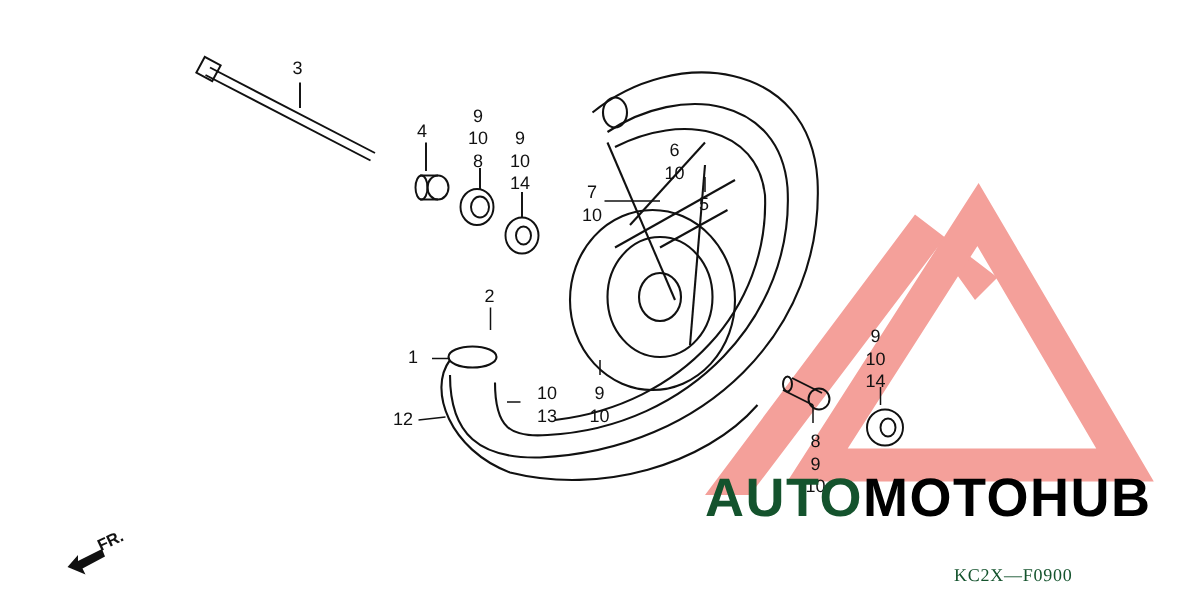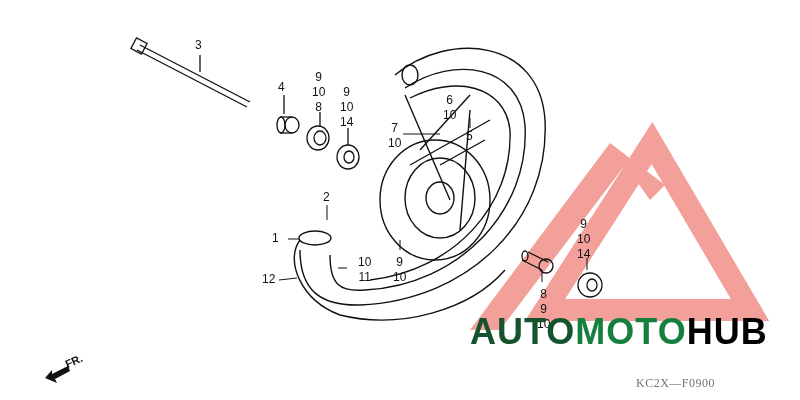--- a/index.html
+++ b/index.html
@@ -1,22 +1,22 @@
 <!DOCTYPE html>
 <html><head>
 <meta charset="utf-8">
 <style>
   html, body { margin:0; padding:0; background:#ffffff; }
   .canvas { position:relative; width:800px; height:400px; overflow:hidden; background:#fff; font-family:"Liberation Sans", sans-serif; }
   svg.art { position:absolute; left:0; top:0; }
   .lbl { position:absolute; font-size:12px; color:#111; line-height:15px; text-align:center; }
-  .code { position:absolute; left:636px; top:376px; font-family:"Liberation Serif", serif; font-size:12px; color:#737373; letter-spacing:0.5px; }
+  .code { position:absolute; left:636px; top:376px; font-family:"Liberation Serif", serif; font-size:12px; color:#14532d; letter-spacing:0.5px; }
   .brand { position:absolute; left:470px; top:312px; font-family:"Liberation Sans", sans-serif; font-weight:bold; font-size:36px; letter-spacing:1px; line-height:40px; }
   .brand .a { color:#14532d; }
-  .brand .b { color:#15803d;text-align:right; }
+  .brand .b { color:#000000;text-align:right; }
   .brand .c { color:#000000; }
   .fr { position:absolute; left:65px; top:355px; font-size:11px; font-weight:bold; color:#111; transform:rotate(-25deg); }
 </style>
 </head>
 <body>
 
 <div class="canvas">
 
   <svg class="art" width="800" height="400">
 
@@ -118,21 +118,21 @@
   <div class="lbl" style="left:466px;top:129px;"><span>5</span></div>
   <div class="lbl" style="left:388px;top:121px;">
     <div>7</div>
     <div>10</div>
   </div>
   <div class="lbl" style="left:323px;top:190px;"><span>2</span></div>
   <div class="lbl" style="left:272px;top:231px;"><span>1</span></div>
   <div class="lbl" style="left:262px;top:272px;"><span>12</span></div>
   <div class="lbl" style="left:358px;top:255px;">
     <div>10</div>
-    <div>11</div>
+    <div>13</div>
   </div>
   <div class="lbl" style="left:393px;top:255px;">
     <div>9</div>
     <div>10</div>
   </div>
   <div class="lbl" style="left:577px;top:217px;">
     <div class="red">9</div>
     <div>10</div>
     <div>14</div>
   </div>

